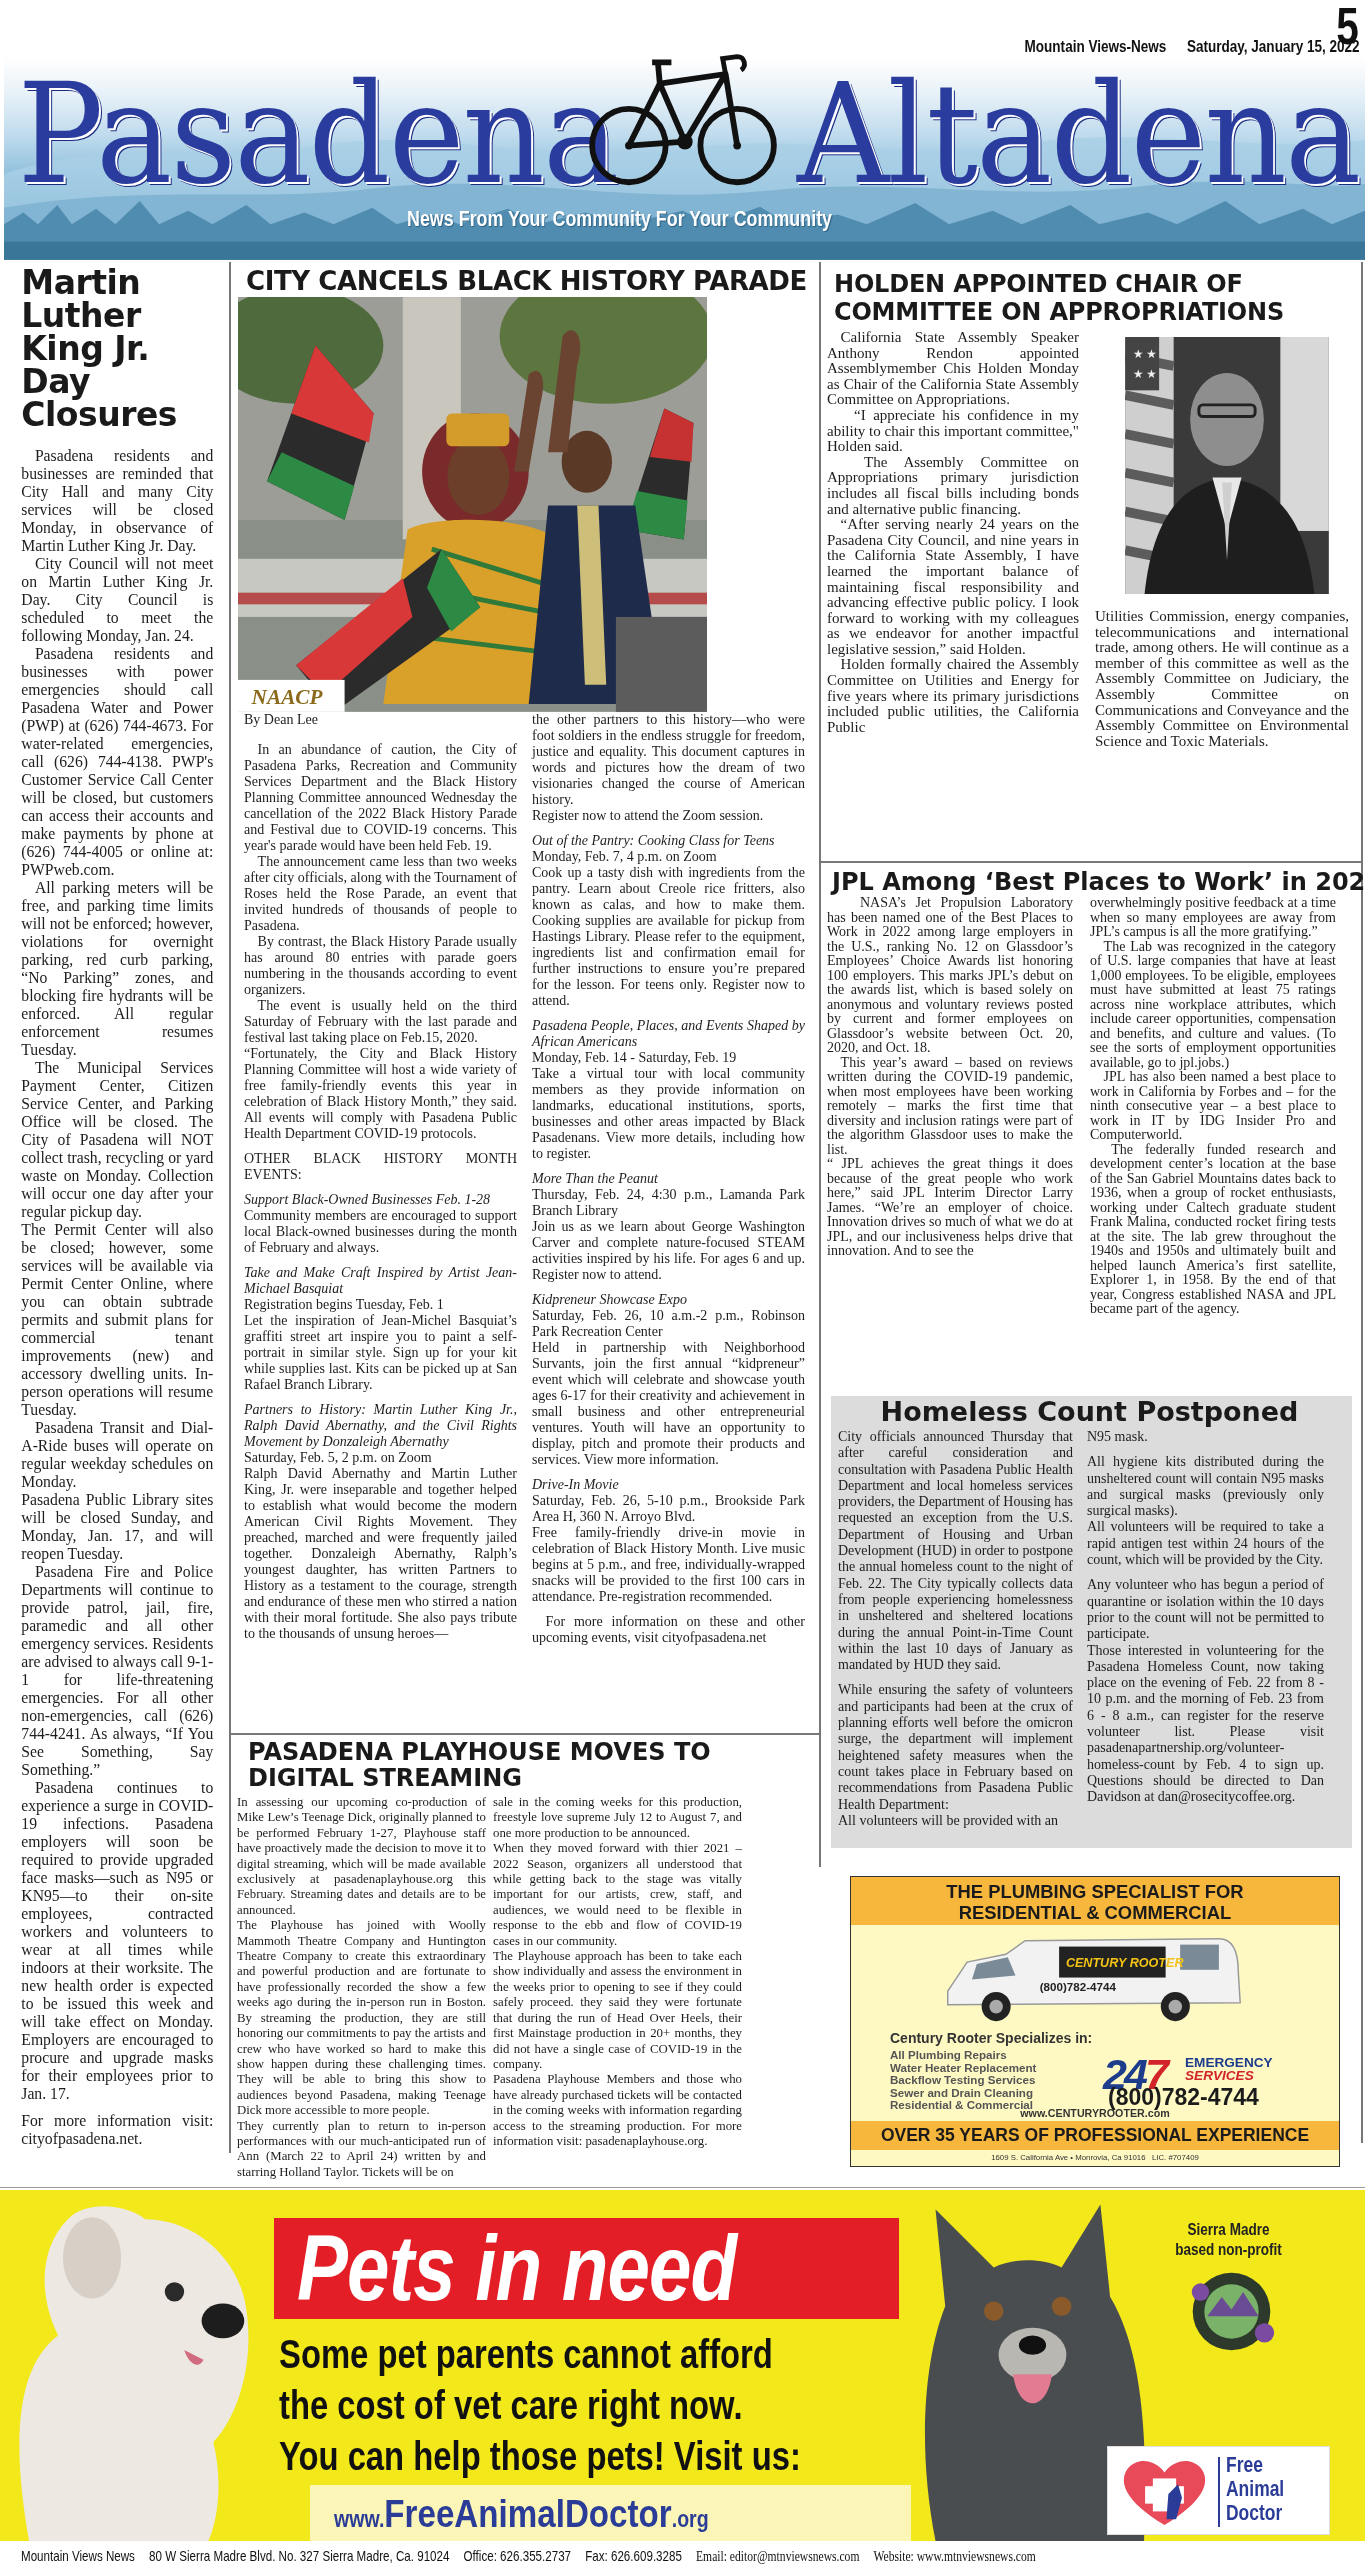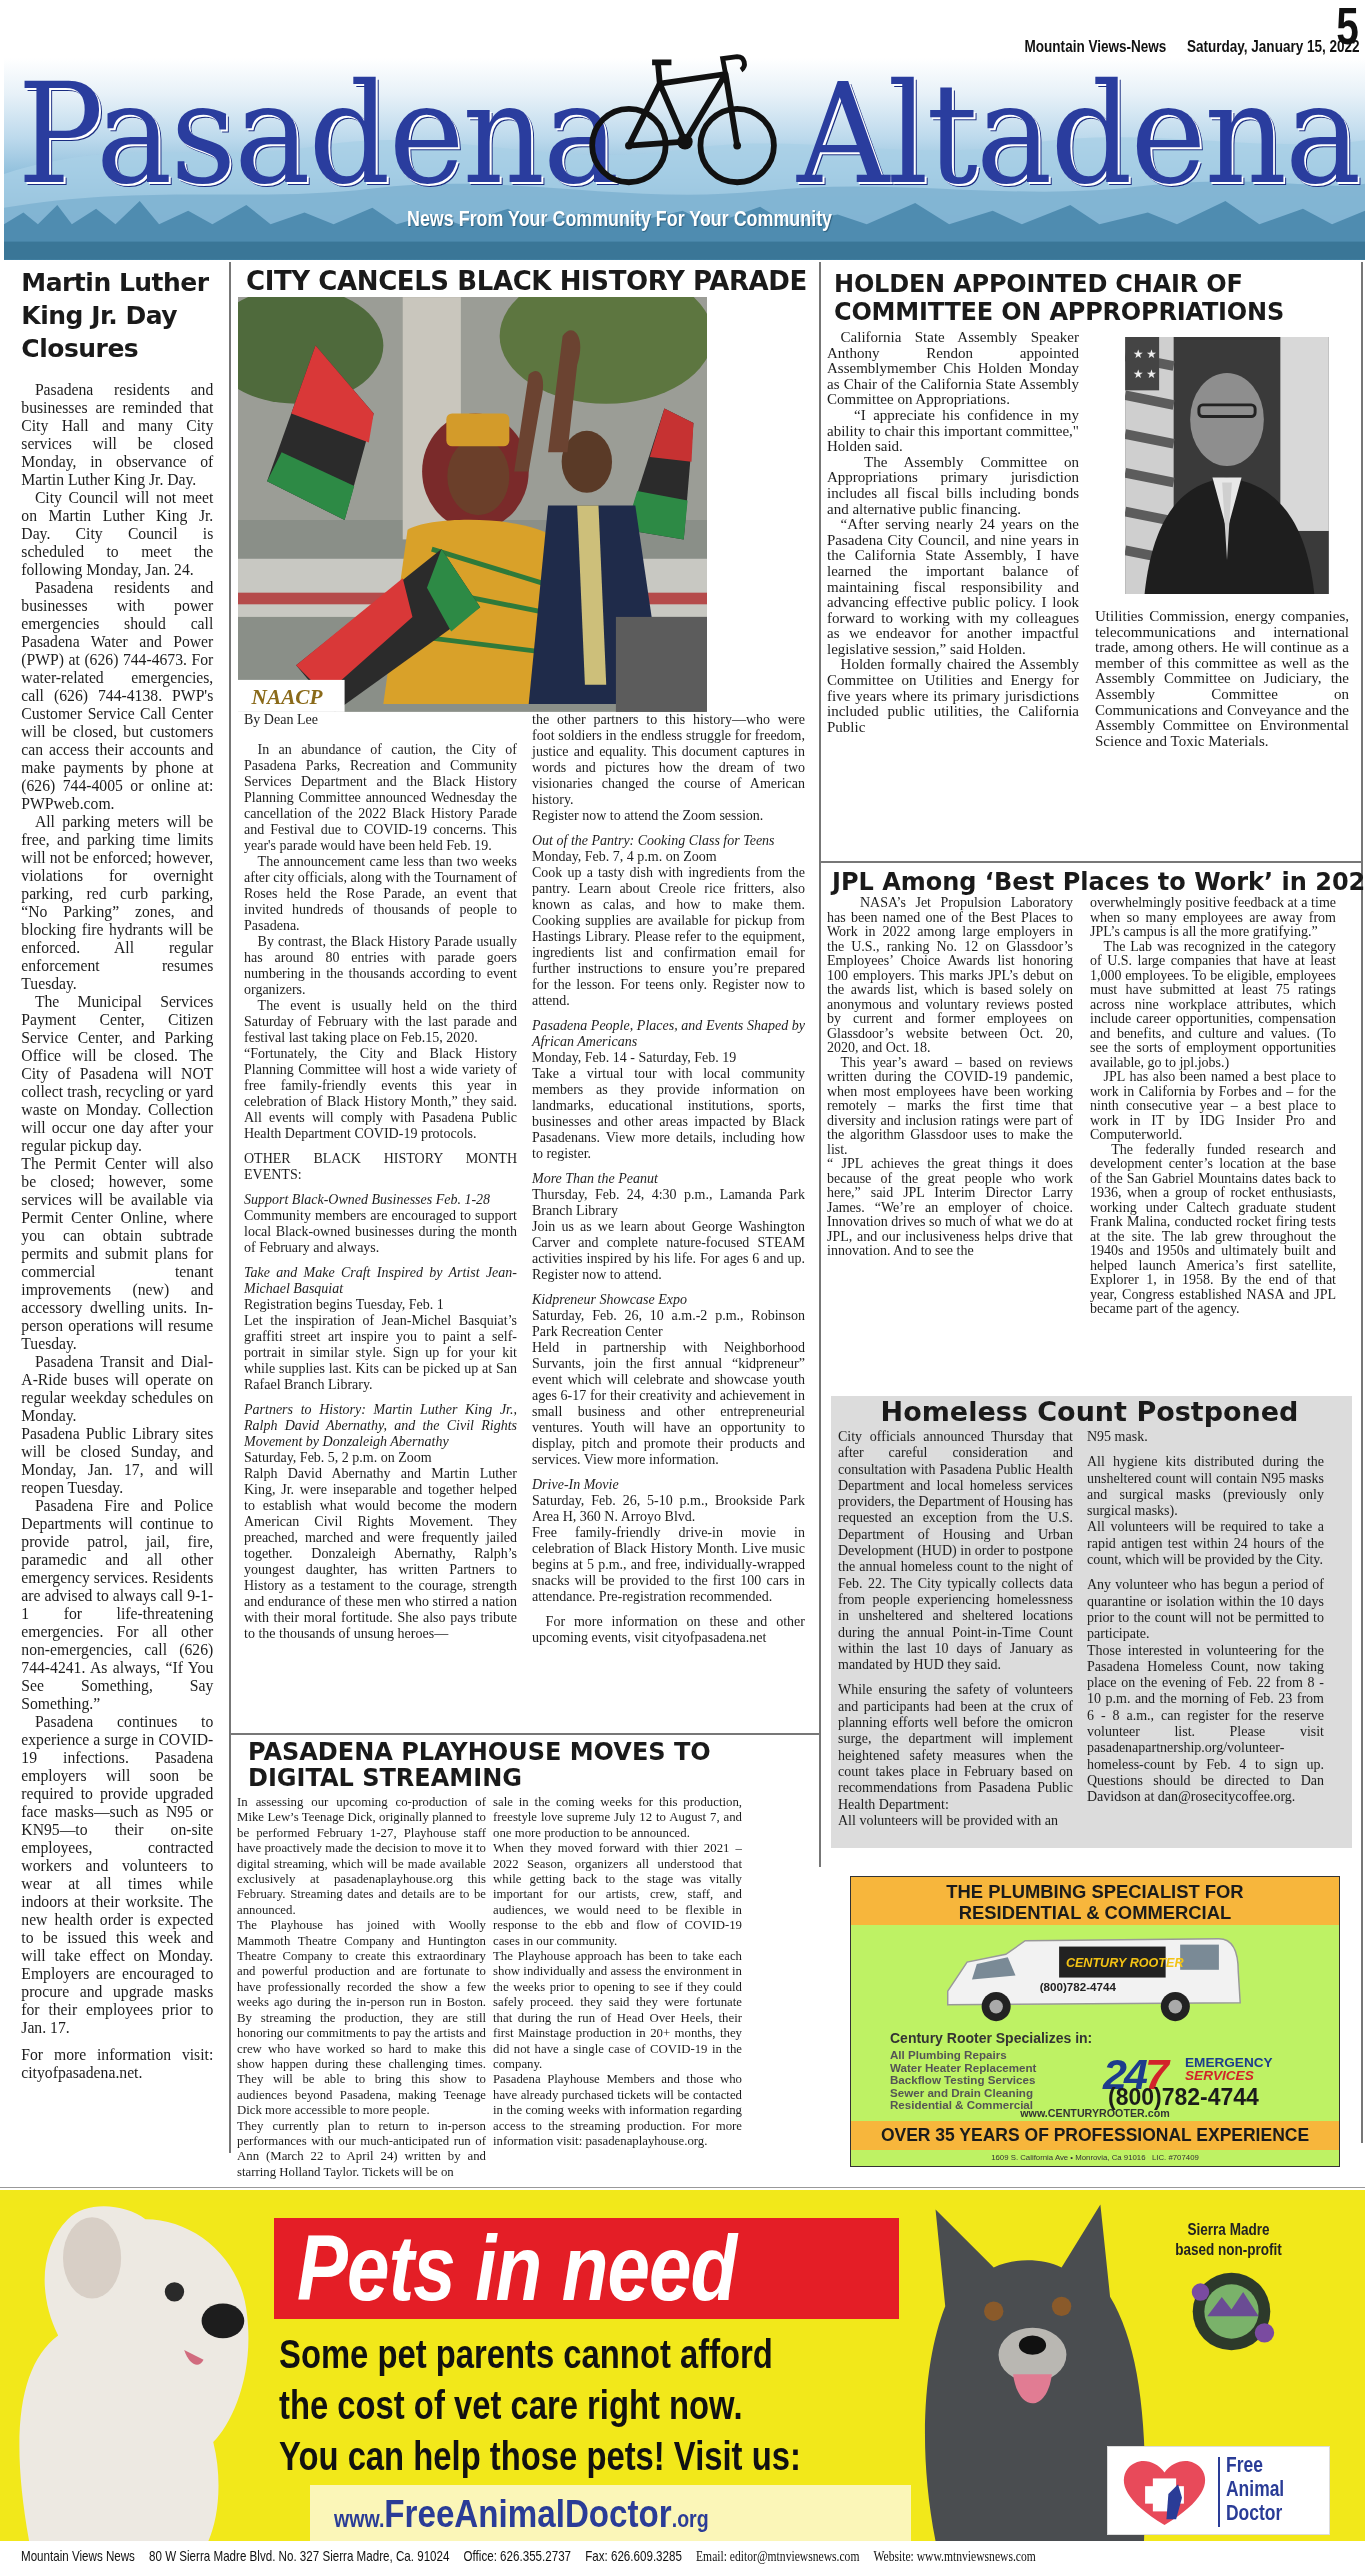--- a/index.html
+++ b/index.html
@@ -29,21 +29,21 @@
   .body-text p { text-indent: 13.6px; }
   .body-text p.noind { text-indent: 0; }
   .body-text p.gap { margin-top: 9px; }
   .ital { font-style: italic; }
 
   .vrule { background: #777; width: 1.9px; }
   .hrule { background: #777; height: 1.9px; }
 
   
   .mlk { left: 21.3px; top: 266px; width: 192px; }
-  .mlk .headline { font-size: 25px; line-height: 33px; margin-bottom: 15.5px; letter-spacing: -0.5px; }
+  .mlk .headline { font-size: 33px; line-height: 33px; margin-bottom: 15.5px; letter-spacing: -0.5px; }
   .mlk .body-text { font-size: 15.7px; line-height: 18px; }
 
   
   .bhp-head { left: 246px; top: 266px; font-size: 26px; letter-spacing: -0.4px; white-space: nowrap; }
   .parade-photo { left: 238px; top: 297px; width: 469px; height: 415px; overflow: hidden; }
   .bhp-col-a { left: 244px; top: 712px; width: 273px; }
   .bhp-col-b { left: 532px; top: 712px; width: 273px; }
   .bhp-col-a .body-text, .bhp-col-b .body-text { font-size: 14px; line-height: 16px; }
 
   
@@ -66,21 +66,21 @@
   .jpl-col-a .body-text, .jpl-col-b .body-text { font-size: 14px; line-height: 14.5px; }
 
   
   .hl-box { left: 831px; top: 1396px; width: 521px; height: 452px; background: #dcdcdc; }
   .hl-head { left: 829px; top: 1396px; width: 521px; text-align: center; font-size: 27px; }
   .hl-col-a { left: 838px; top: 1429px; width: 235px; }
   .hl-col-b { left: 1087px; top: 1429px; width: 237px; }
   .hl-col-a .body-text, .hl-col-b .body-text { font-size: 14px; line-height: 16.3px; }
 
   
-  .plumb-ad { left: 850px; top: 1876px; width: 490px; height: 291px; border: 1.9px solid #333; background: #bef264; font-family: "Liberation Sans", sans-serif; }
+  .plumb-ad { left: 850px; top: 1876px; width: 490px; height: 291px; border: 1.9px solid #333; background: #fef9c3; font-family: "Liberation Sans", sans-serif; }
   .plumb-band { position: absolute; left: 0; width: 100%; background: #f7b63c; text-align: center; font-weight: bold; color: #1b1b1b; }
   .plumb-band.top { top: 0; height: 48px; font-size: 18.4px; line-height: 21.3px; padding-top: 3.9px; }
   .plumb-band.bot { top: 244px; height: 29px; font-size: 17.5px; line-height: 29px; }
   .plumb-van { position: absolute; left: 87px; top: 56px; width: 310px; height: 92px; }
   .plumb-spec-title { position: absolute; left: 39px; top: 153px; font-size: 14px; font-weight: bold; color: #333; }
   .plumb-spec-list { position: absolute; left: 39px; top: 172px; font-size: 11.6px; line-height: 12.6px; font-weight: bold; color: #555; list-style: none; }
   .plumb-247 { position: absolute; left: 252px; top: 173px; font-size: 43px; font-weight: bold; font-style: italic; color: #1d3c8c; letter-spacing: -2.9px; }
   .plumb-247 em { color: #d2232a; font-style: italic; }
   .plumb-emerg { position: absolute; left: 334px; top: 180px; font-size: 13.6px; font-weight: bold; line-height: 12.6px; color: #1d3c8c; }
   .plumb-emerg .red { color: #d2232a; font-style: italic; }

